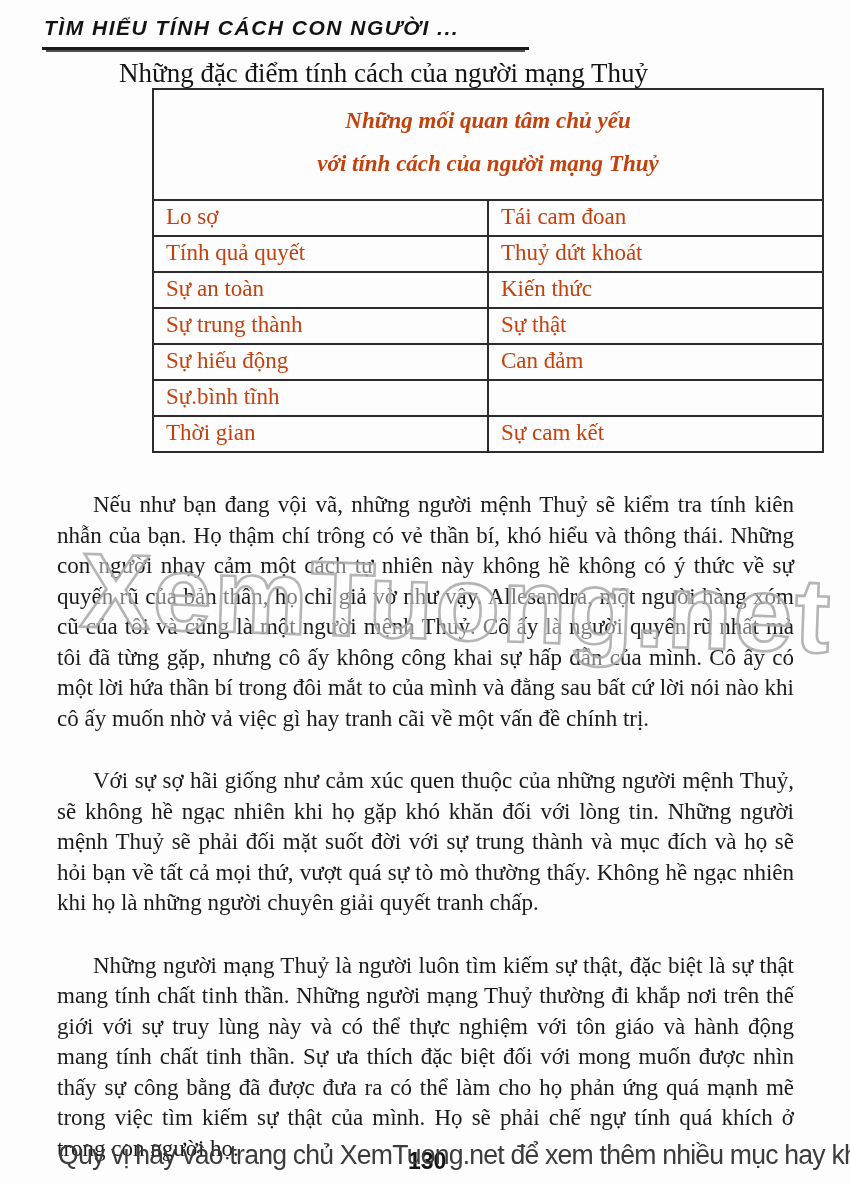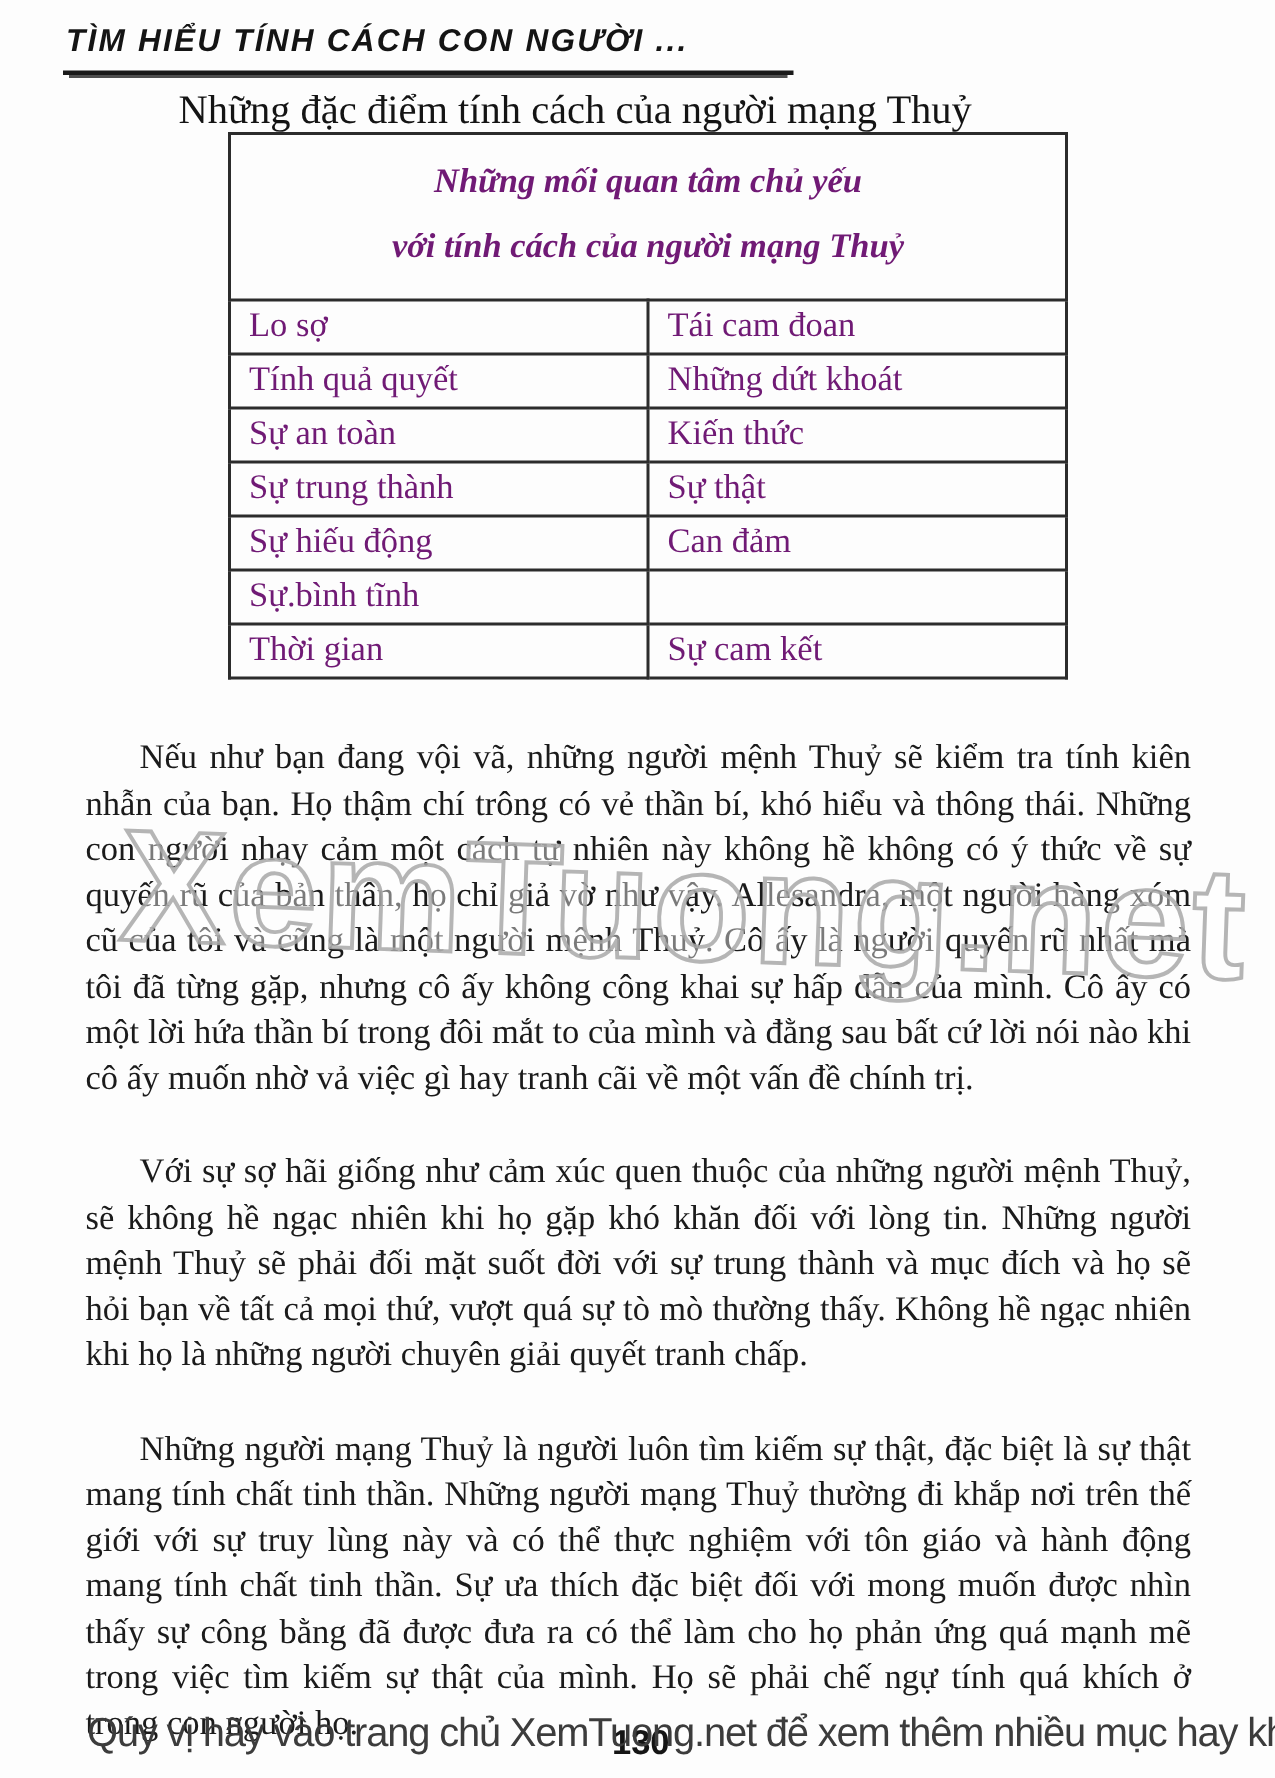--- a/index.html
+++ b/index.html
@@ -39,24 +39,24 @@
     font-weight: normal;
     font-size: 27px;
     color: #141414;
     margin-left: 31px;
   }
 
   
   .traits-table {
     position: absolute;
     left: 152px; top: 88px;
-    width: 560px;
+    width: 672px;
     border-collapse: collapse;
     font-size: 23px;
-    color: #701a75;
+    color: #c2410c;
   }
   .traits-table th, .traits-table td {
     border: 2px solid #2c2c2c;
   }
   .traits-table th {
     font-weight: bold;
     font-style: italic;
     text-align: center;
     padding: 10px 6px 14px 6px;
     line-height: 1.85;
@@ -143,21 +143,21 @@
         </th>
       </tr>
     </thead>
     <tbody>
       <tr>
         <td class="col-left">Lo sợ</td>
         <td class="col-right">Tái cam đoan</td>
       </tr>
       <tr>
         <td class="col-left">Tính quả quyết</td>
-        <td class="col-right">Những dứt khoát</td>
+        <td class="col-right">Thuỷ dứt khoát</td>
       </tr>
       <tr>
         <td class="col-left">Sự an toàn</td>
         <td class="col-right">Kiến thức</td>
       </tr>
       <tr>
         <td class="col-left">Sự trung thành</td>
         <td class="col-right">Sự thật</td>
       </tr>
       <tr>

